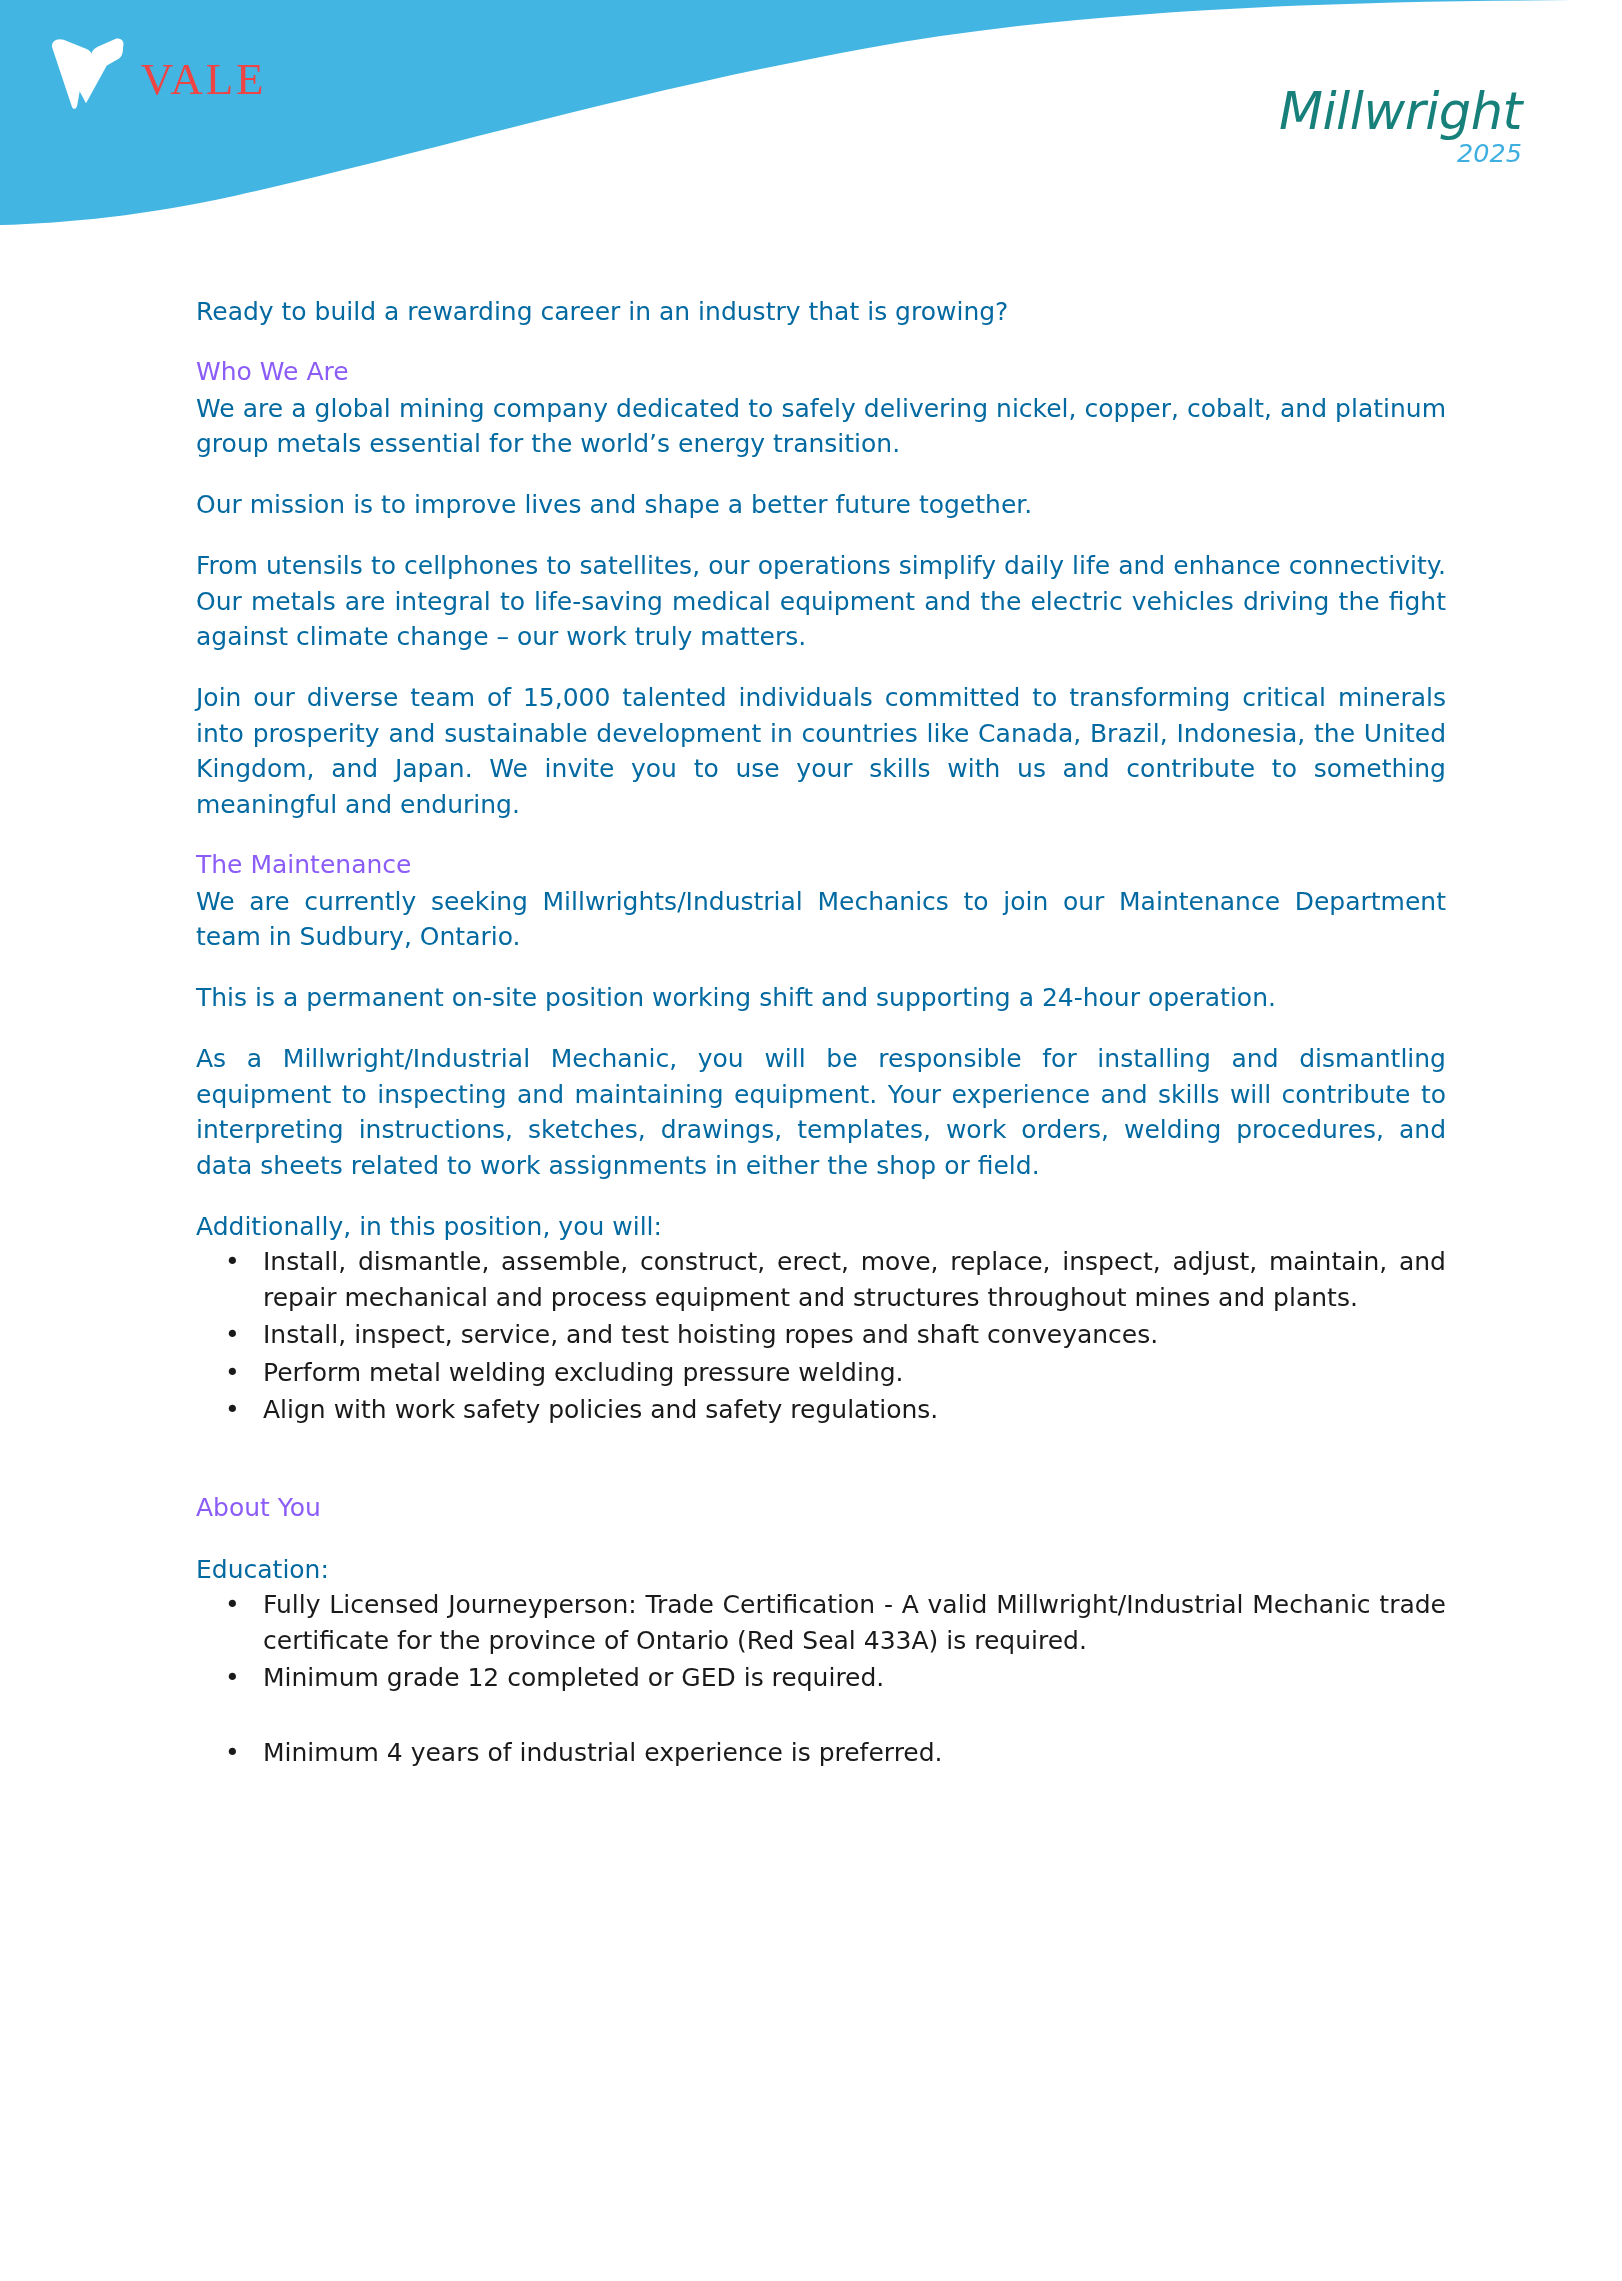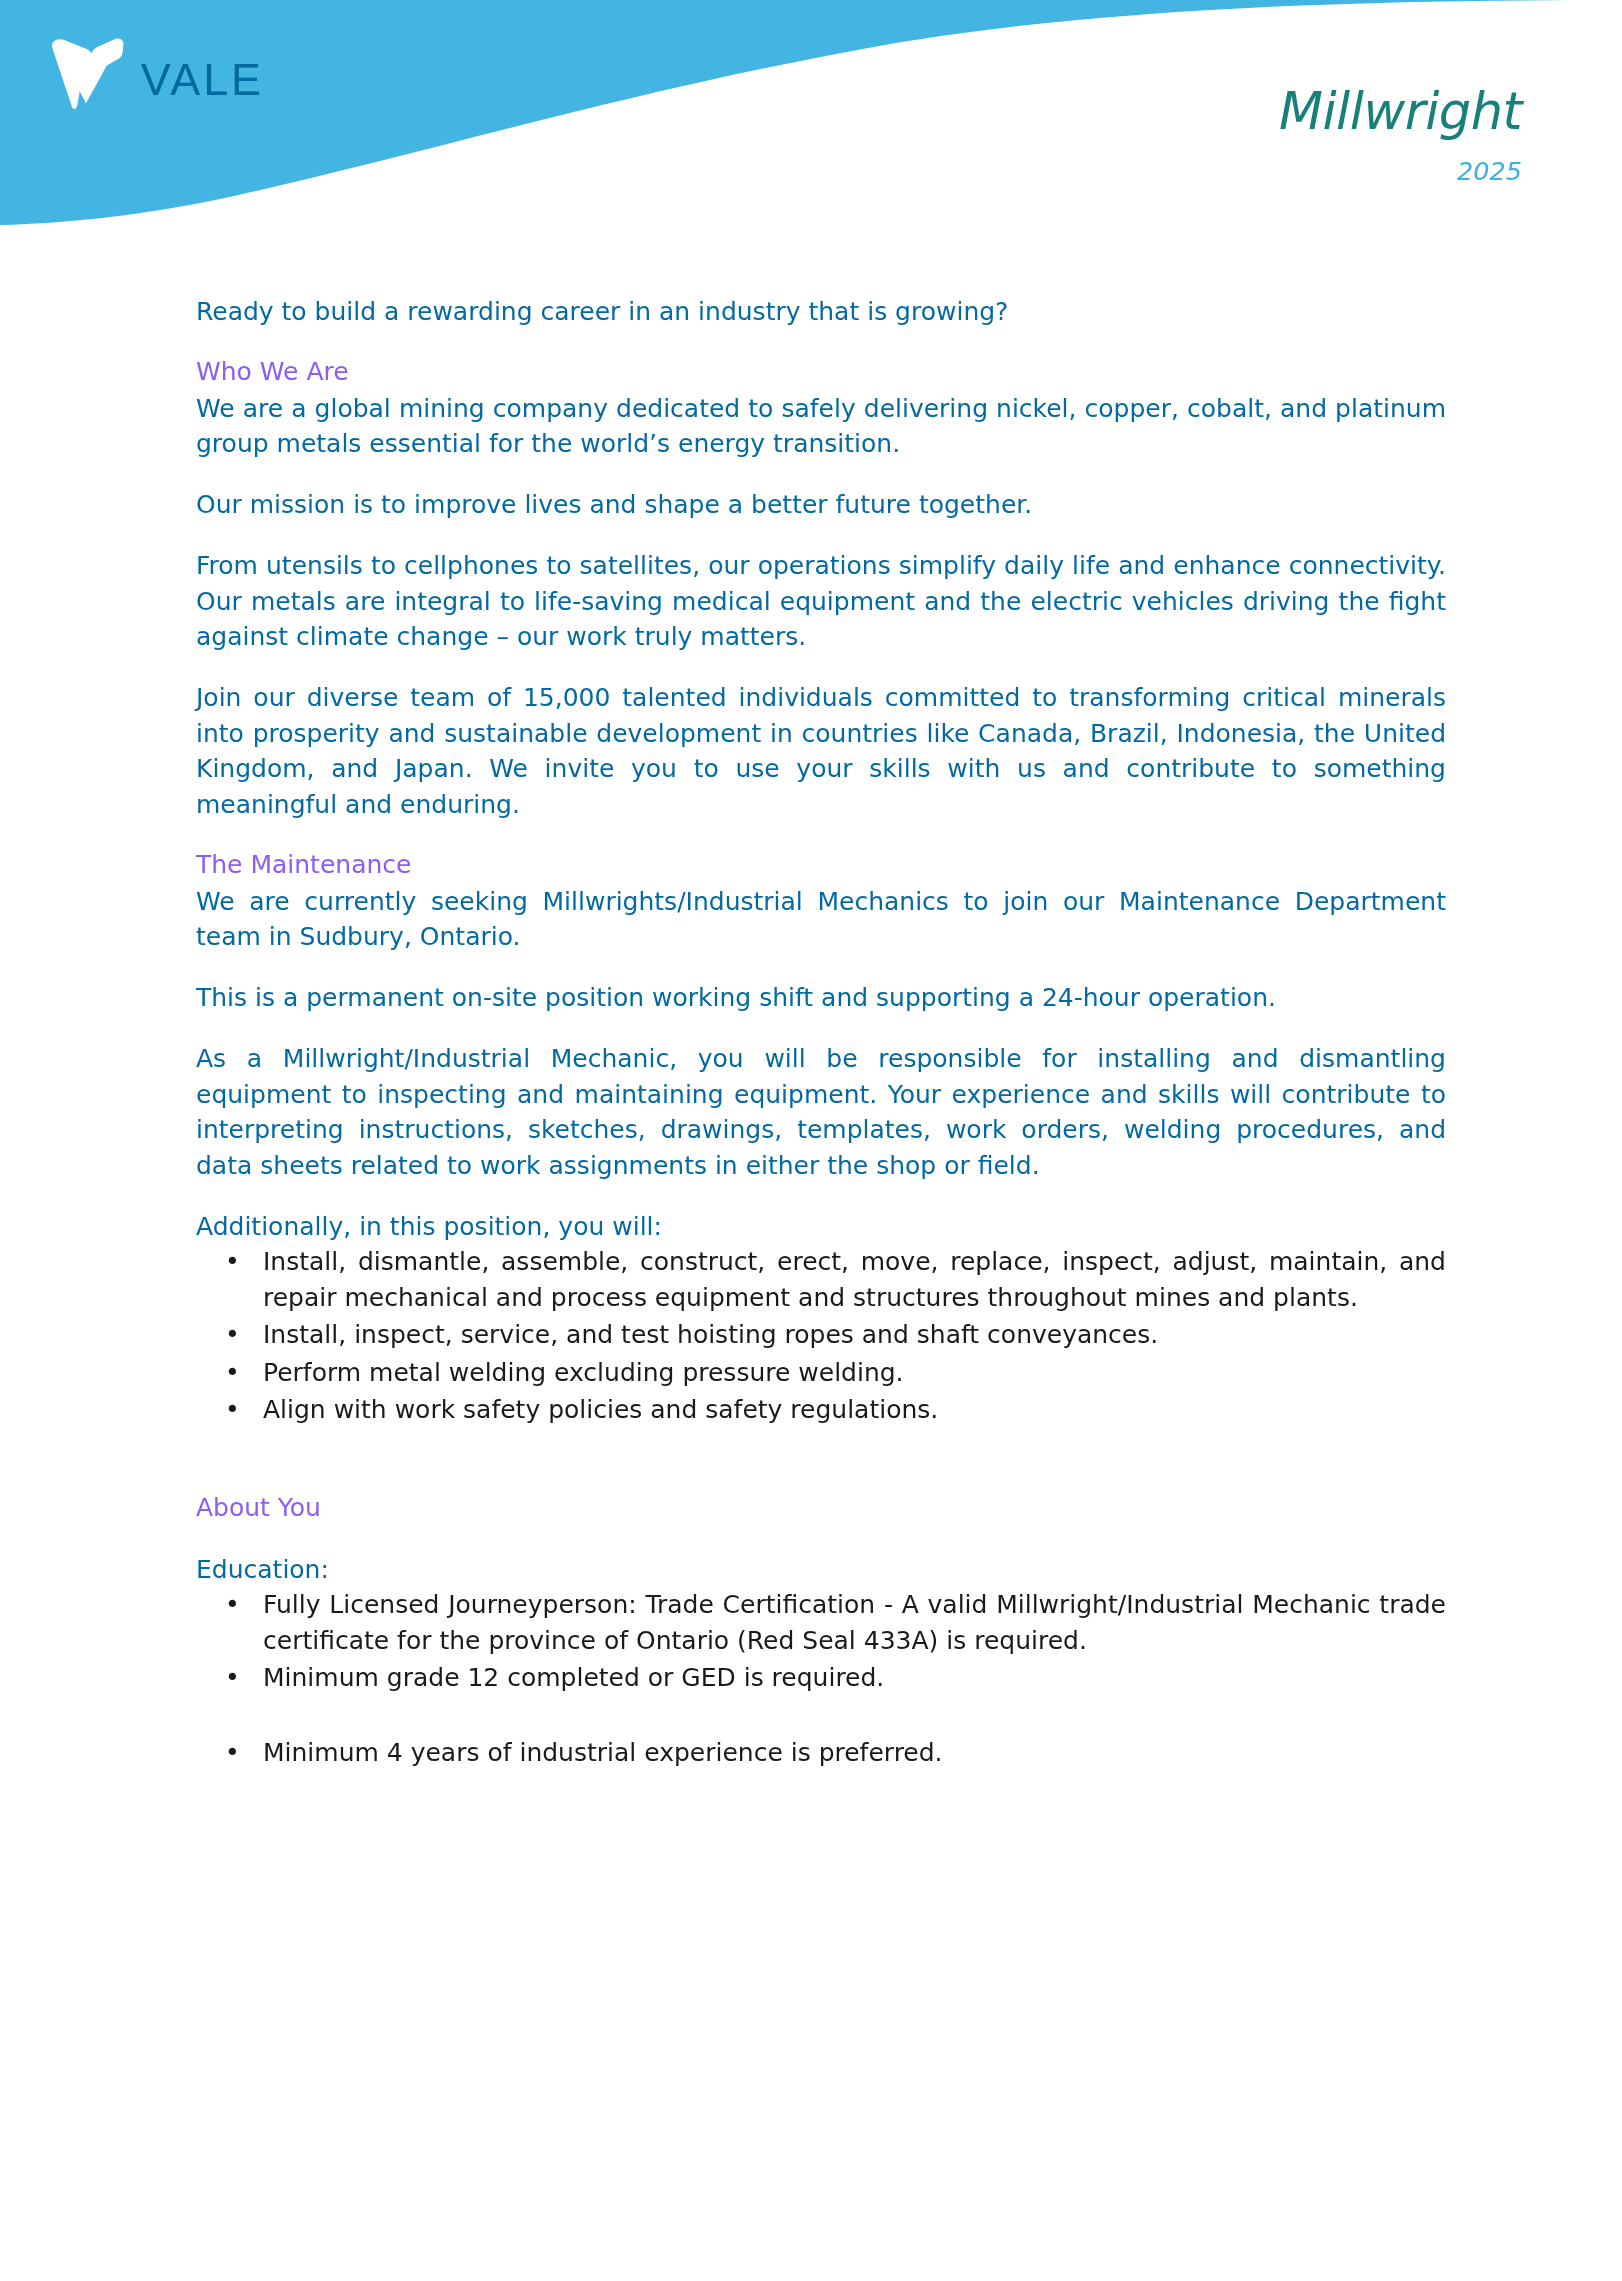--- a/index.html
+++ b/index.html
@@ -33,25 +33,25 @@
   .logo-wrap {
     position: absolute;
     top: 35px;
     left: 47px;
     display: flex;
     align-items: center;
     gap: 13.7px;
   }
   .logo-mark { width: 80px; height: 76px; display: block; }
   .logo-word {
-    color: #0369a1;
+    color: #ef4444;
     font-size: 45px;
     letter-spacing: 2.9px;
     font-weight: 400;
-    font-family: Liberation Sans, sans-serif;
+    font-family: Liberation Serif, serif;
     line-height: 1;
     padding-top: 13.7px;
   }
 
   .header-title-block {
     position: absolute;
     right: 100px;
     top: 37px;
     text-align: right;
   }
@@ -63,21 +63,21 @@
     color: #17807A;
     line-height: 1.05;
     letter-spacing: -0.5px;
     margin-top: 48px;
   }
   .header-year {
     font-family: "DejaVu Sans", sans-serif;
     font-style: italic;
     font-size: 25.5px;
     color: #3FAFE0;
-    margin-top: 18px;
+    margin-top: 0;
     line-height: 1.1;
   }
   .content {
     position: absolute;
     left: 196px;
     top: 294px;
     width: 1250px;
   }
   .para {
     font-size: 25px;

